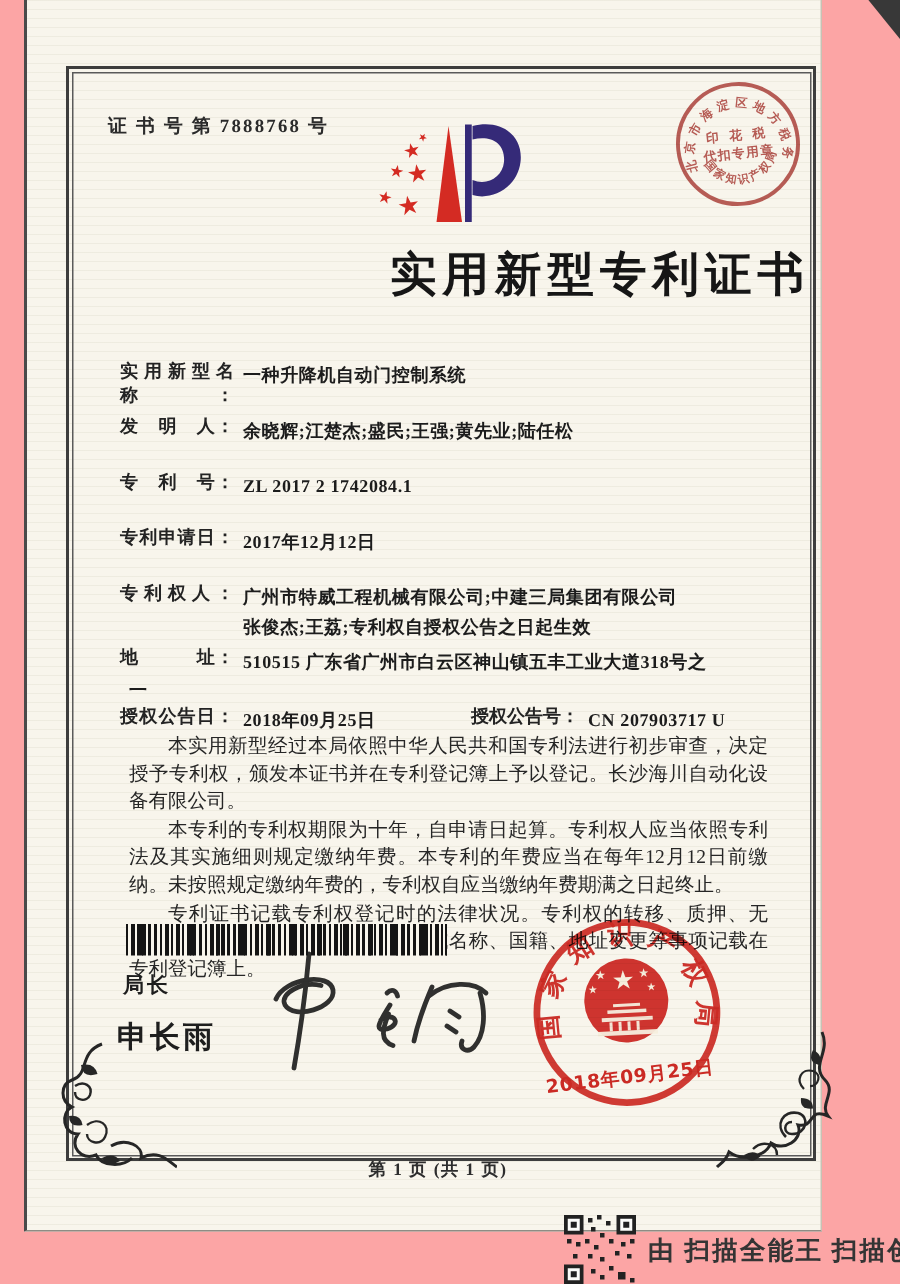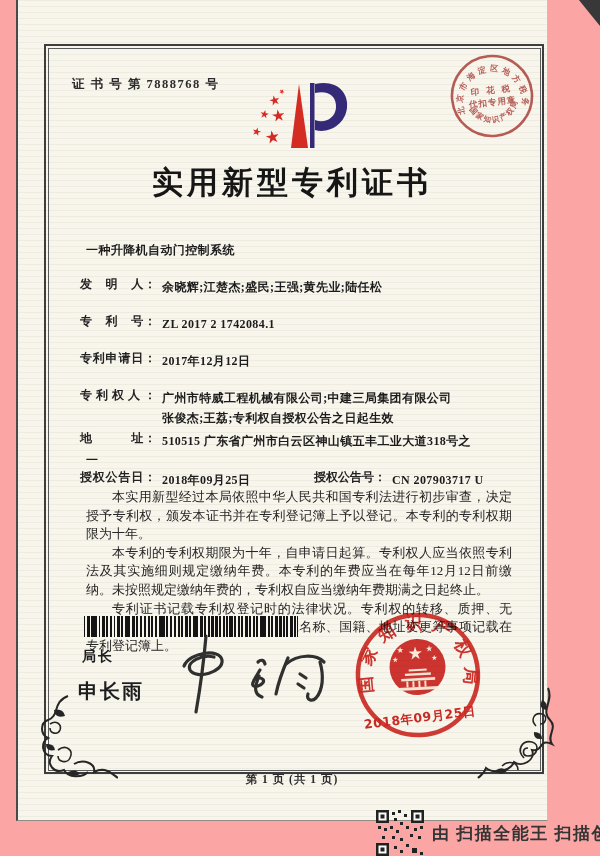--- a/index.html
+++ b/index.html
@@ -24,21 +24,21 @@
     border:2.5px solid #3d3d3d;
   }
   .frame-inner{ position:absolute; inset:1.5px; border:1px solid #5a5a5a; }
   .cert-no{
     position:absolute; left:54px; top:76px;
     font-size:12.5px; font-weight:700; letter-spacing:1.5px; color:#2b2b2b;
   }
   .logo{ position:absolute; left:230px; top:64px; width:110px; height:94px; }
   .title{
     position:absolute; left:26px; top:162px; width:496px;
-    text-align:center; font-size:31px; font-weight:700; letter-spacing:4px; color:#161616;
+    text-align:right; font-size:31px; font-weight:700; letter-spacing:4px; color:#161616;
   }
   .frow{ position:absolute; left:62px; display:flex; align-items:flex-start; }
   .flabel{
     width:76px; flex:0 0 76px; font-size:12px; font-weight:700; color:#232323;
     text-align:justify; text-align-last:justify; line-height:1.3;
   }
   .fvalue{
     margin-left:6px; font-size:12px; font-weight:700; color:#1c1c1c;
     letter-spacing:0.4px; line-height:1.7;
   }
@@ -104,20 +104,21 @@
       <polygon points="51,20 43,84 60,84" fill="#d42b23"></polygon>
       <g fill="#352a78">
         <rect x="62" y="19" width="4.5" height="65"></rect>
         <path d="M67,20 C88,15 101,28 99,44 C97,61 80,70 67,66 L67,56 C77,60 87,54 88,44 C89,31 79,26 67,29 Z"></path>
       </g>
     </svg>
 
     <div class="title">实用新型专利证书</div>
 
     <div class="frow" style="top:240px">
+      <span class="flabel">实用新型名称：</span>
       <span class="fvalue">一种升降机自动门控制系统</span>
     </div>
     <div class="frow" style="top:277px">
       <span class="flabel">发　明　人：</span>
       <span class="fvalue">余晓辉;江楚杰;盛民;王强;黄先业;陆任松</span>
     </div>
     <div class="frow" style="top:314px">
       <span class="flabel">专　利　号：</span>
       <span class="fvalue">ZL 2017 2 1742084.1</span>
     </div>
@@ -141,21 +142,21 @@
     <div class="frow" style="top:470px">
       <span class="flabel">授权公告日：</span>
       <span class="fvalue">2018年09月25日</span>
     </div>
     <div class="frow" style="top:470px; left:296px">
       <span class="flabel" style="width:72px;flex-basis:72px">授权公告号：</span>
       <span class="fvalue">CN 207903717 U</span>
     </div>
 
     <div class="paras">
-      <p>本实用新型经过本局依照中华人民共和国专利法进行初步审查，决定授予专利权，颁发本证书并在专利登记簿上予以登记。本专利的专利权期限为十年。</p>
+      <p>本实用新型经过本局依照中华人民共和国专利法进行初步审查，决定授予专利权，颁发本证书并在专利登记簿上予以登记。长沙海川自动化设备有限公司。</p>
       <p>本专利的专利权期限为十年，自申请日起算。专利权人应当依照专利法及其实施细则规定缴纳年费。本专利的年费应当在每年12月12日前缴纳。未按照规定缴纳年费的，专利权自应当缴纳年费期满之日起终止。</p>
       <p>专利证书记载专利权登记时的法律状况。专利权的转移、质押、无效、终止、恢复和专利权人的姓名或名称、国籍、地址变更等事项记载在专利登记簿上。</p>
     </div>
 
     <div class="barcode"></div>
 
     <div class="director-title">局长</div>
     <div class="director-name">申长雨</div>
 
     <svg class="signature" viewBox="0 0 182 96">

